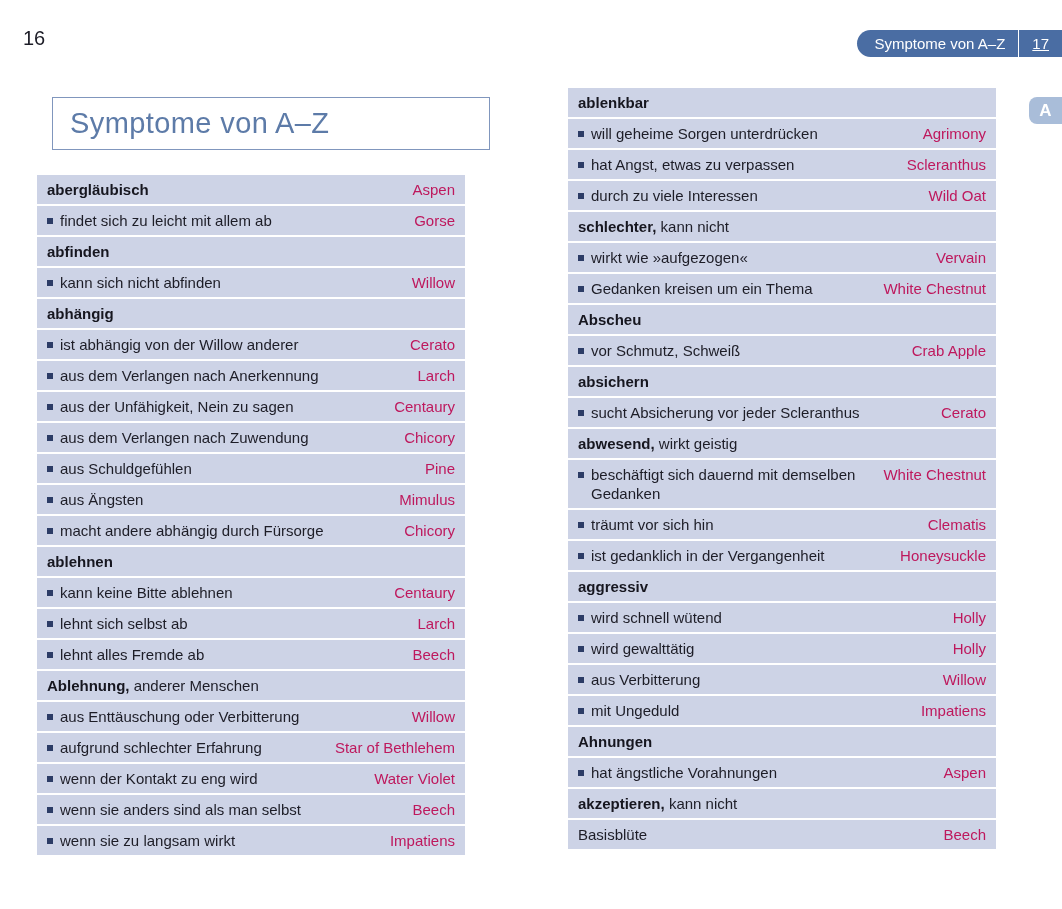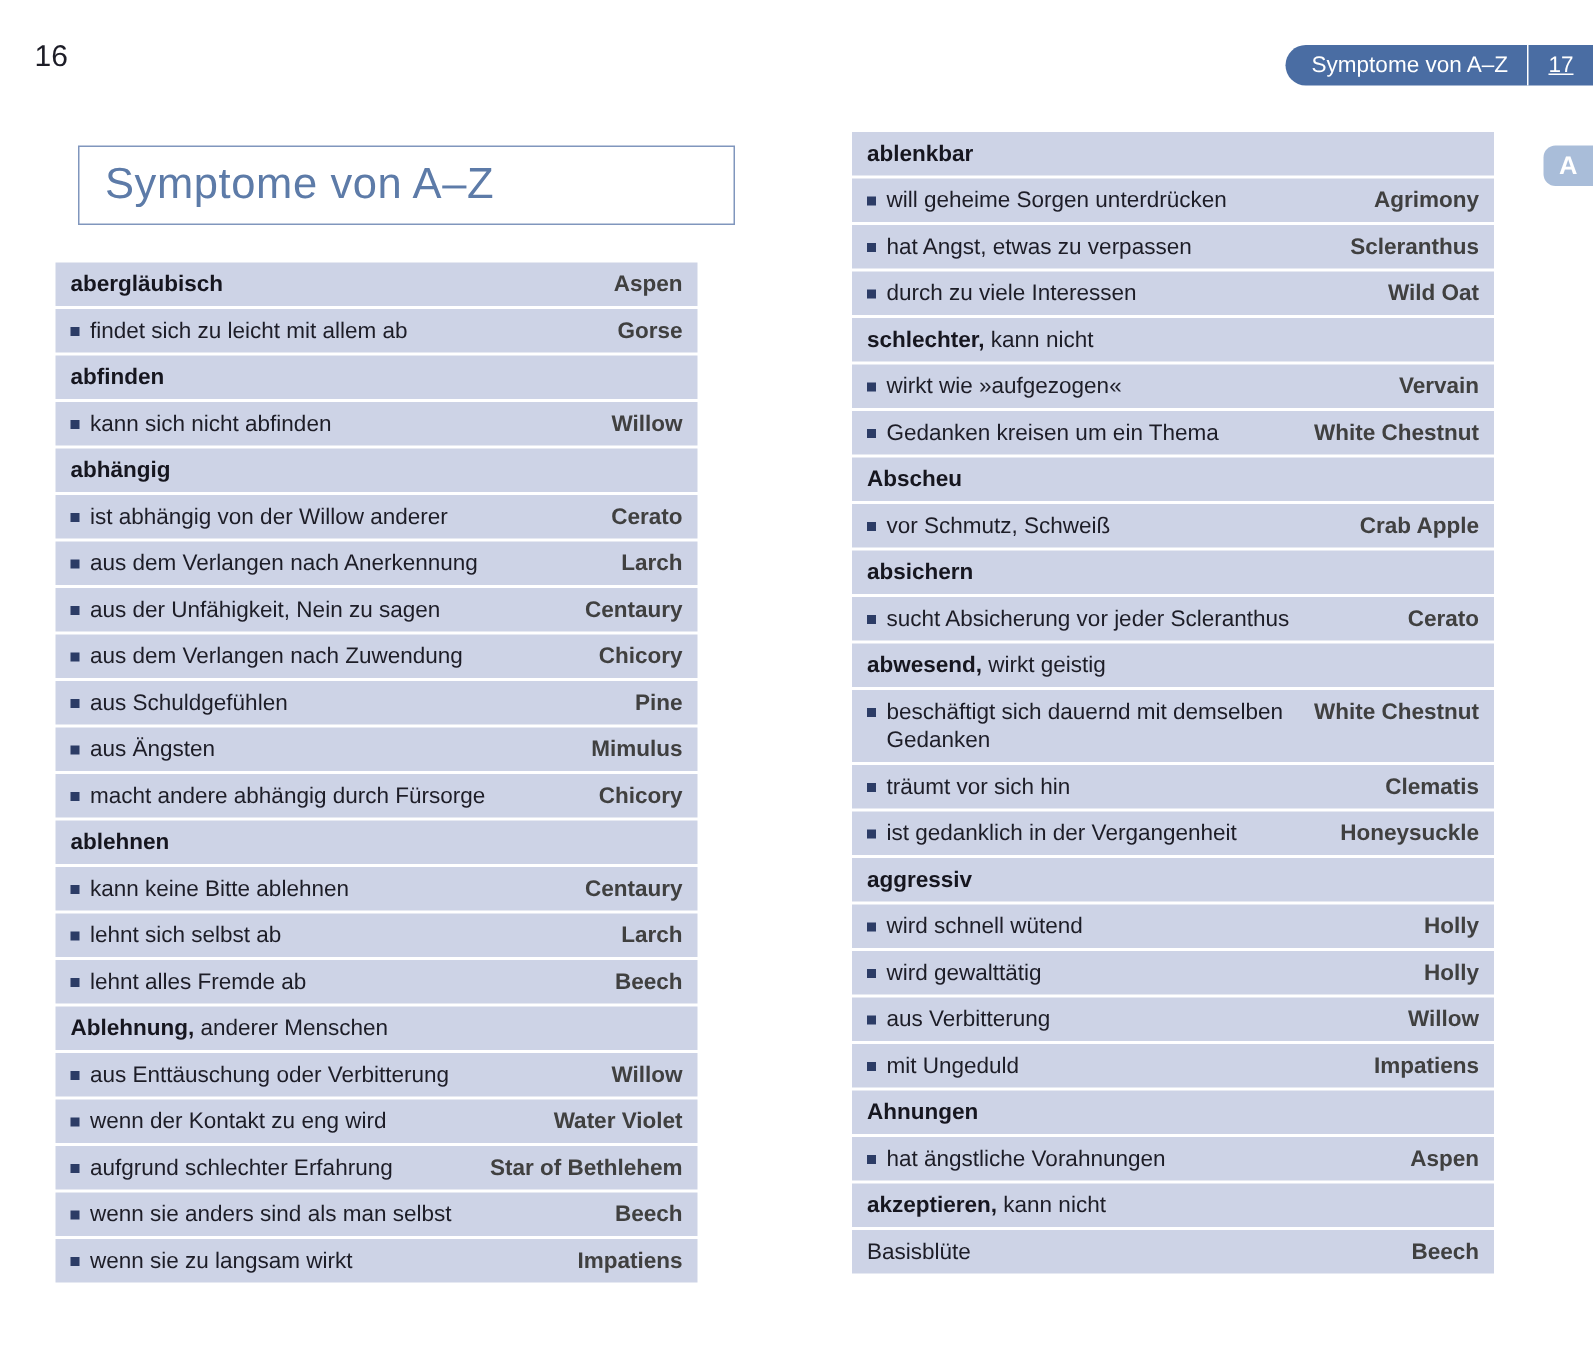--- a/index.html
+++ b/index.html
@@ -54,21 +54,21 @@
     font-size:15px; line-height:19px;
   }
   .row-left { display:flex; align-items:flex-start; padding-right:8px; }
   .row.header .txt-bold { font-weight:bold; color:#16161f; }
   .txt { color:#1d1d27; }
   .bullet {
     width:6px; height:6px; background:#2c3c66;
     margin:6.5px 7px 0 0; flex:none;
   }
   .remedy {
-    color:#404040; font-weight:bold; text-align:right;
+    color:#be185d; font-weight:normal; text-align:right;
     flex:none; max-width:170px; white-space:nowrap;
   }
 </style>
 </head>
 <body>
 
 <div class="page-num">16</div>
 
 <div class="badge">
   <span class="badge-title">Symptome von A–Z</span>
@@ -196,30 +196,30 @@
     <div class="row item">
       <div class="row-left">
         <span class="bullet"></span>
         <span class="txt">aus Enttäuschung oder Verbitterung</span>
       </div>
       <span class="remedy">Willow</span>
     </div>
     <div class="row item">
       <div class="row-left">
         <span class="bullet"></span>
+        <span class="txt">aufgrund schlechter Erfahrung</span>
+      </div>
+      <span class="remedy">Star of Bethlehem</span>
+    </div>
+    <div class="row item">
+      <div class="row-left">
+        <span class="bullet"></span>
         <span class="txt">wenn der Kontakt zu eng wird</span>
       </div>
       <span class="remedy">Water Violet</span>
-    </div>
-    <div class="row item">
-      <div class="row-left">
-        <span class="bullet"></span>
-        <span class="txt">aufgrund schlechter Erfahrung</span>
-      </div>
-      <span class="remedy">Star of Bethlehem</span>
     </div>
     <div class="row item">
       <div class="row-left">
         <span class="bullet"></span>
         <span class="txt">wenn sie anders sind als man selbst</span>
       </div>
       <span class="remedy">Beech</span>
     </div>
     <div class="row item">
       <div class="row-left">

